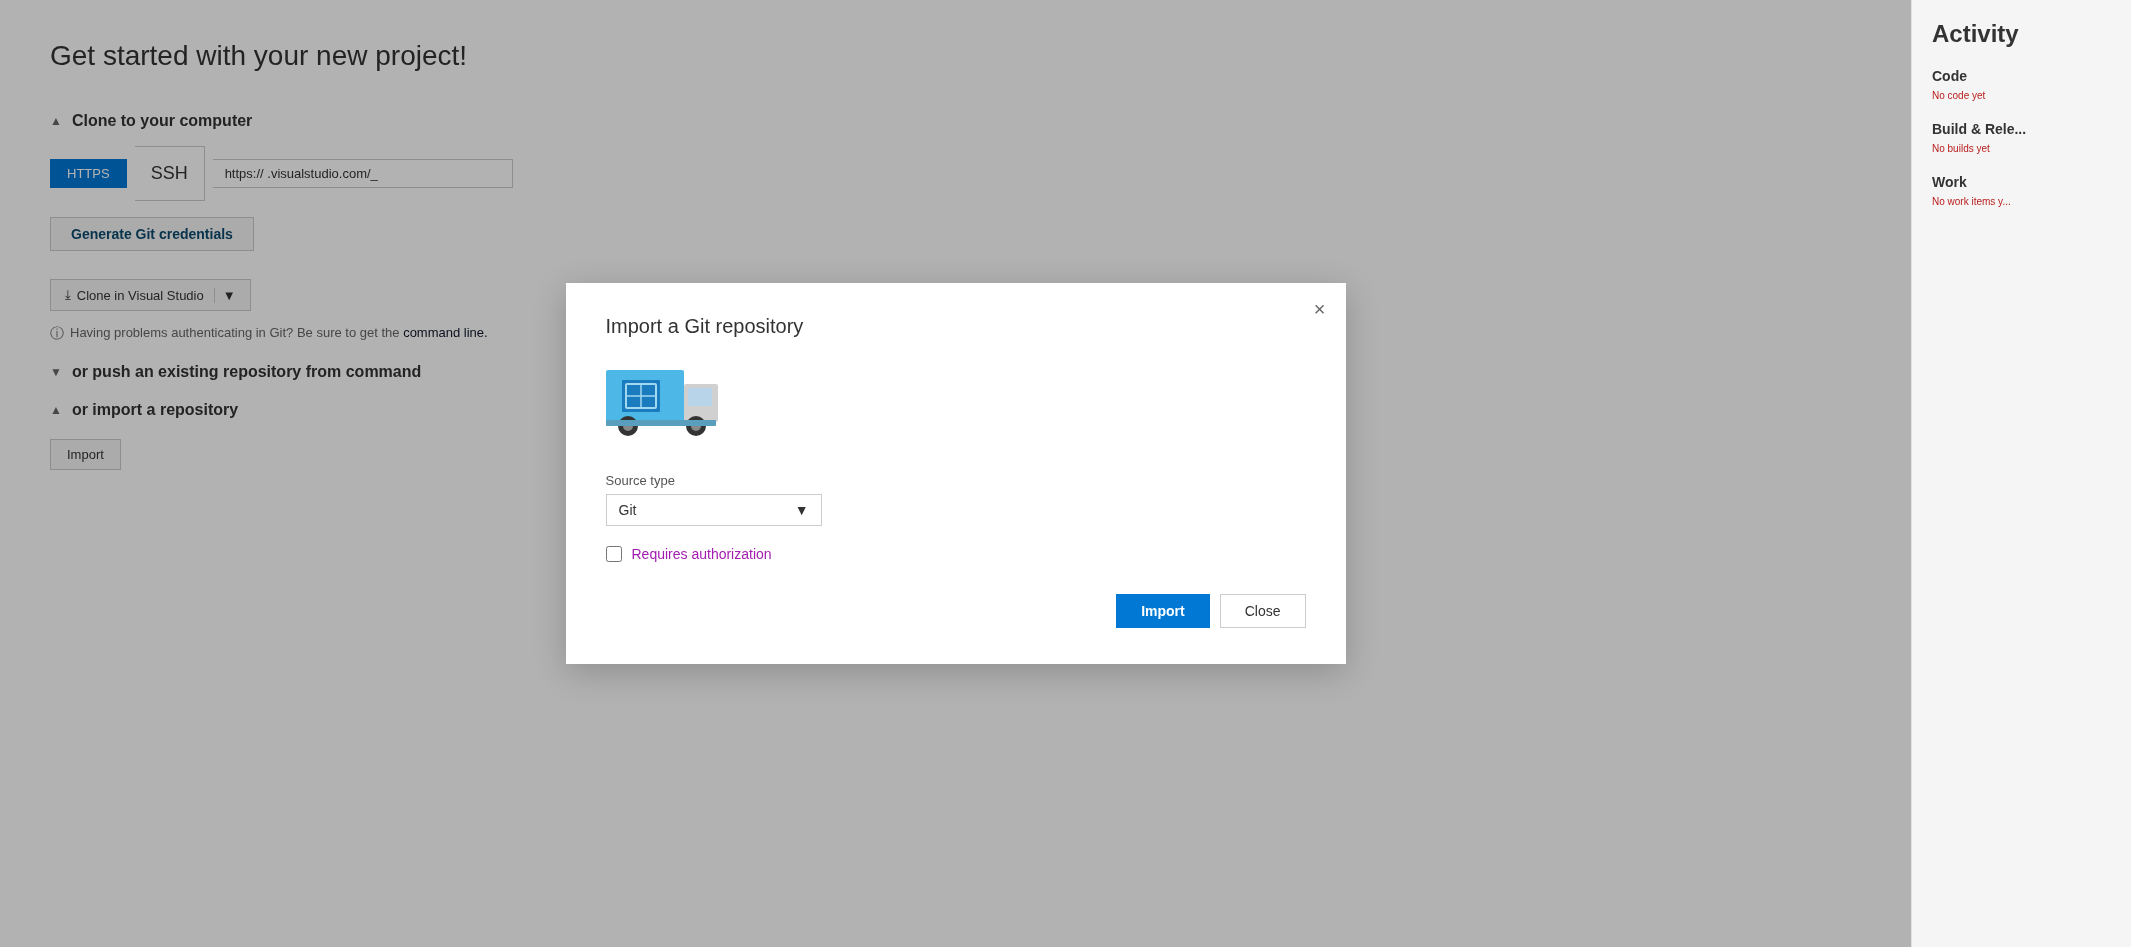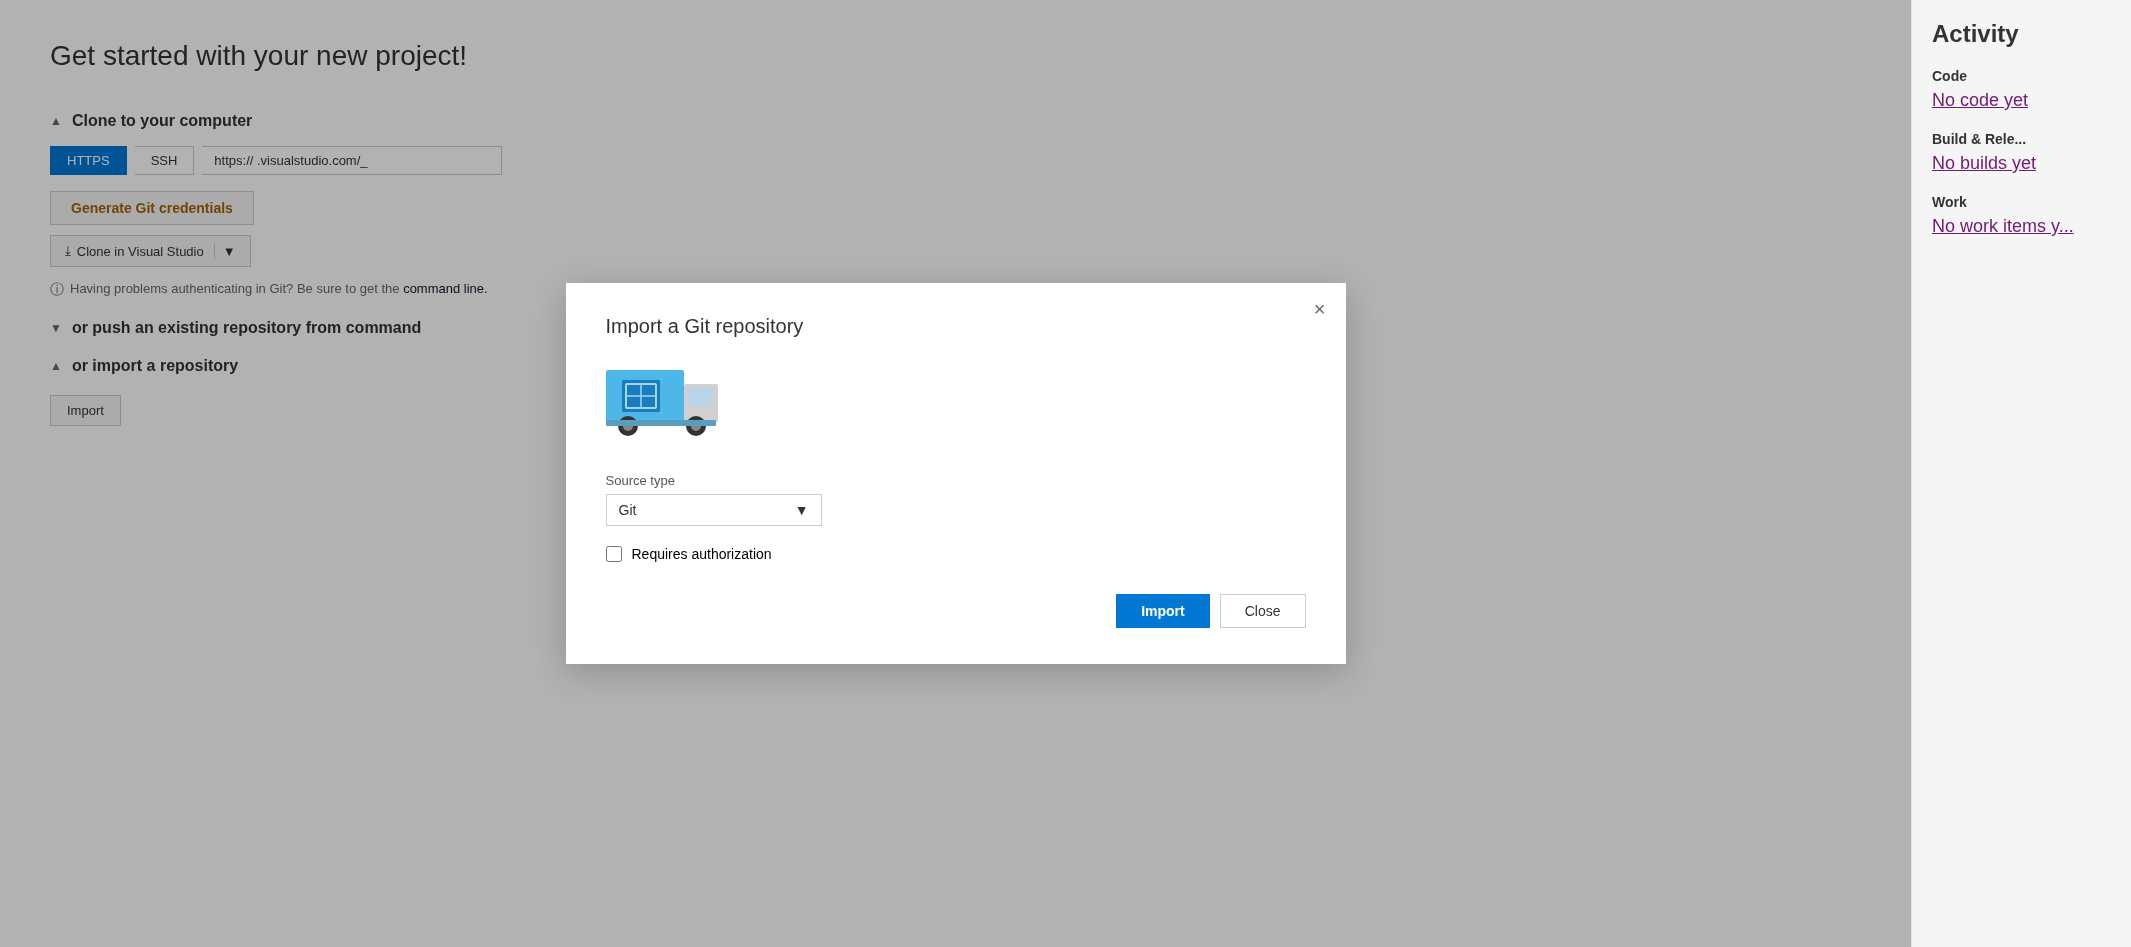--- a/index.html
+++ b/index.html
@@ -65,22 +65,22 @@
       font-size: 13px;
       cursor: pointer;
       font-family: inherit;
     }
 
     .tab-ssh {
       background: #fff;
       color: #333;
       border: 1px solid #ccc;
       border-left: none;
-      padding: 6px 16px;
-      font-size: 13px;
+      padding: 16px 16px;
+      font-size: 18px;
       cursor: pointer;
       font-family: inherit;
     }
 
     .clone-url-display {
       border: 1px solid #ccc;
       padding: 6px 12px;
       font-size: 13px;
       color: #333;
       background: #fff;
@@ -88,24 +88,24 @@
       border-left: none;
     }
 
     .btn-generate {
       display: block;
       background: #f5f5f5;
       border: 1px solid #ccc;
       padding: 8px 20px;
       font-size: 14px;
       font-weight: 600;
-      color: #a16207;
-      cursor: pointer;
-      font-family: inherit;
-      margin-bottom: 10px;
+      color: #0c4a6e;
+      cursor: pointer;
+      font-family: inherit;
+      margin-bottom: 28px;
     }
 
     .btn-clone-vs {
       display: inline-flex;
       align-items: center;
       gap: 6px;
       background: #f5f5f5;
       border: 1px solid #ccc;
       padding: 7px 14px;
       font-size: 13px;
@@ -178,24 +178,23 @@
     }
 
     .sidebar-section-title {
       font-size: 14px;
       font-weight: 700;
       color: #333;
       margin-bottom: 6px;
     }
 
     .sidebar-section-empty {
-      font-size: 18px;
-      color: #701a75;
+      font-size: 10px;
+      color: #b91c1c;
       margin-bottom: 20px;
-      text-decoration: underline;
     }
 
     
     .modal-overlay {
       position: absolute;
       top: 0; left: 0; right: 0; bottom: 0;
       background: rgba(0,0,0,0.3);
       display: flex;
       align-items: center;
       justify-content: center;
@@ -284,21 +283,21 @@
     }
 
     .checkbox-row input[type="checkbox"] {
       width: 16px;
       height: 16px;
       cursor: pointer;
     }
 
     .checkbox-label {
       font-size: 14px;
-      color: #000000;
+      color: #a21caf;
     }
 
     .modal-footer {
       display: flex;
       justify-content: flex-end;
       gap: 10px;
     }
 
     .btn-import-primary {
       background: #0078d4;

